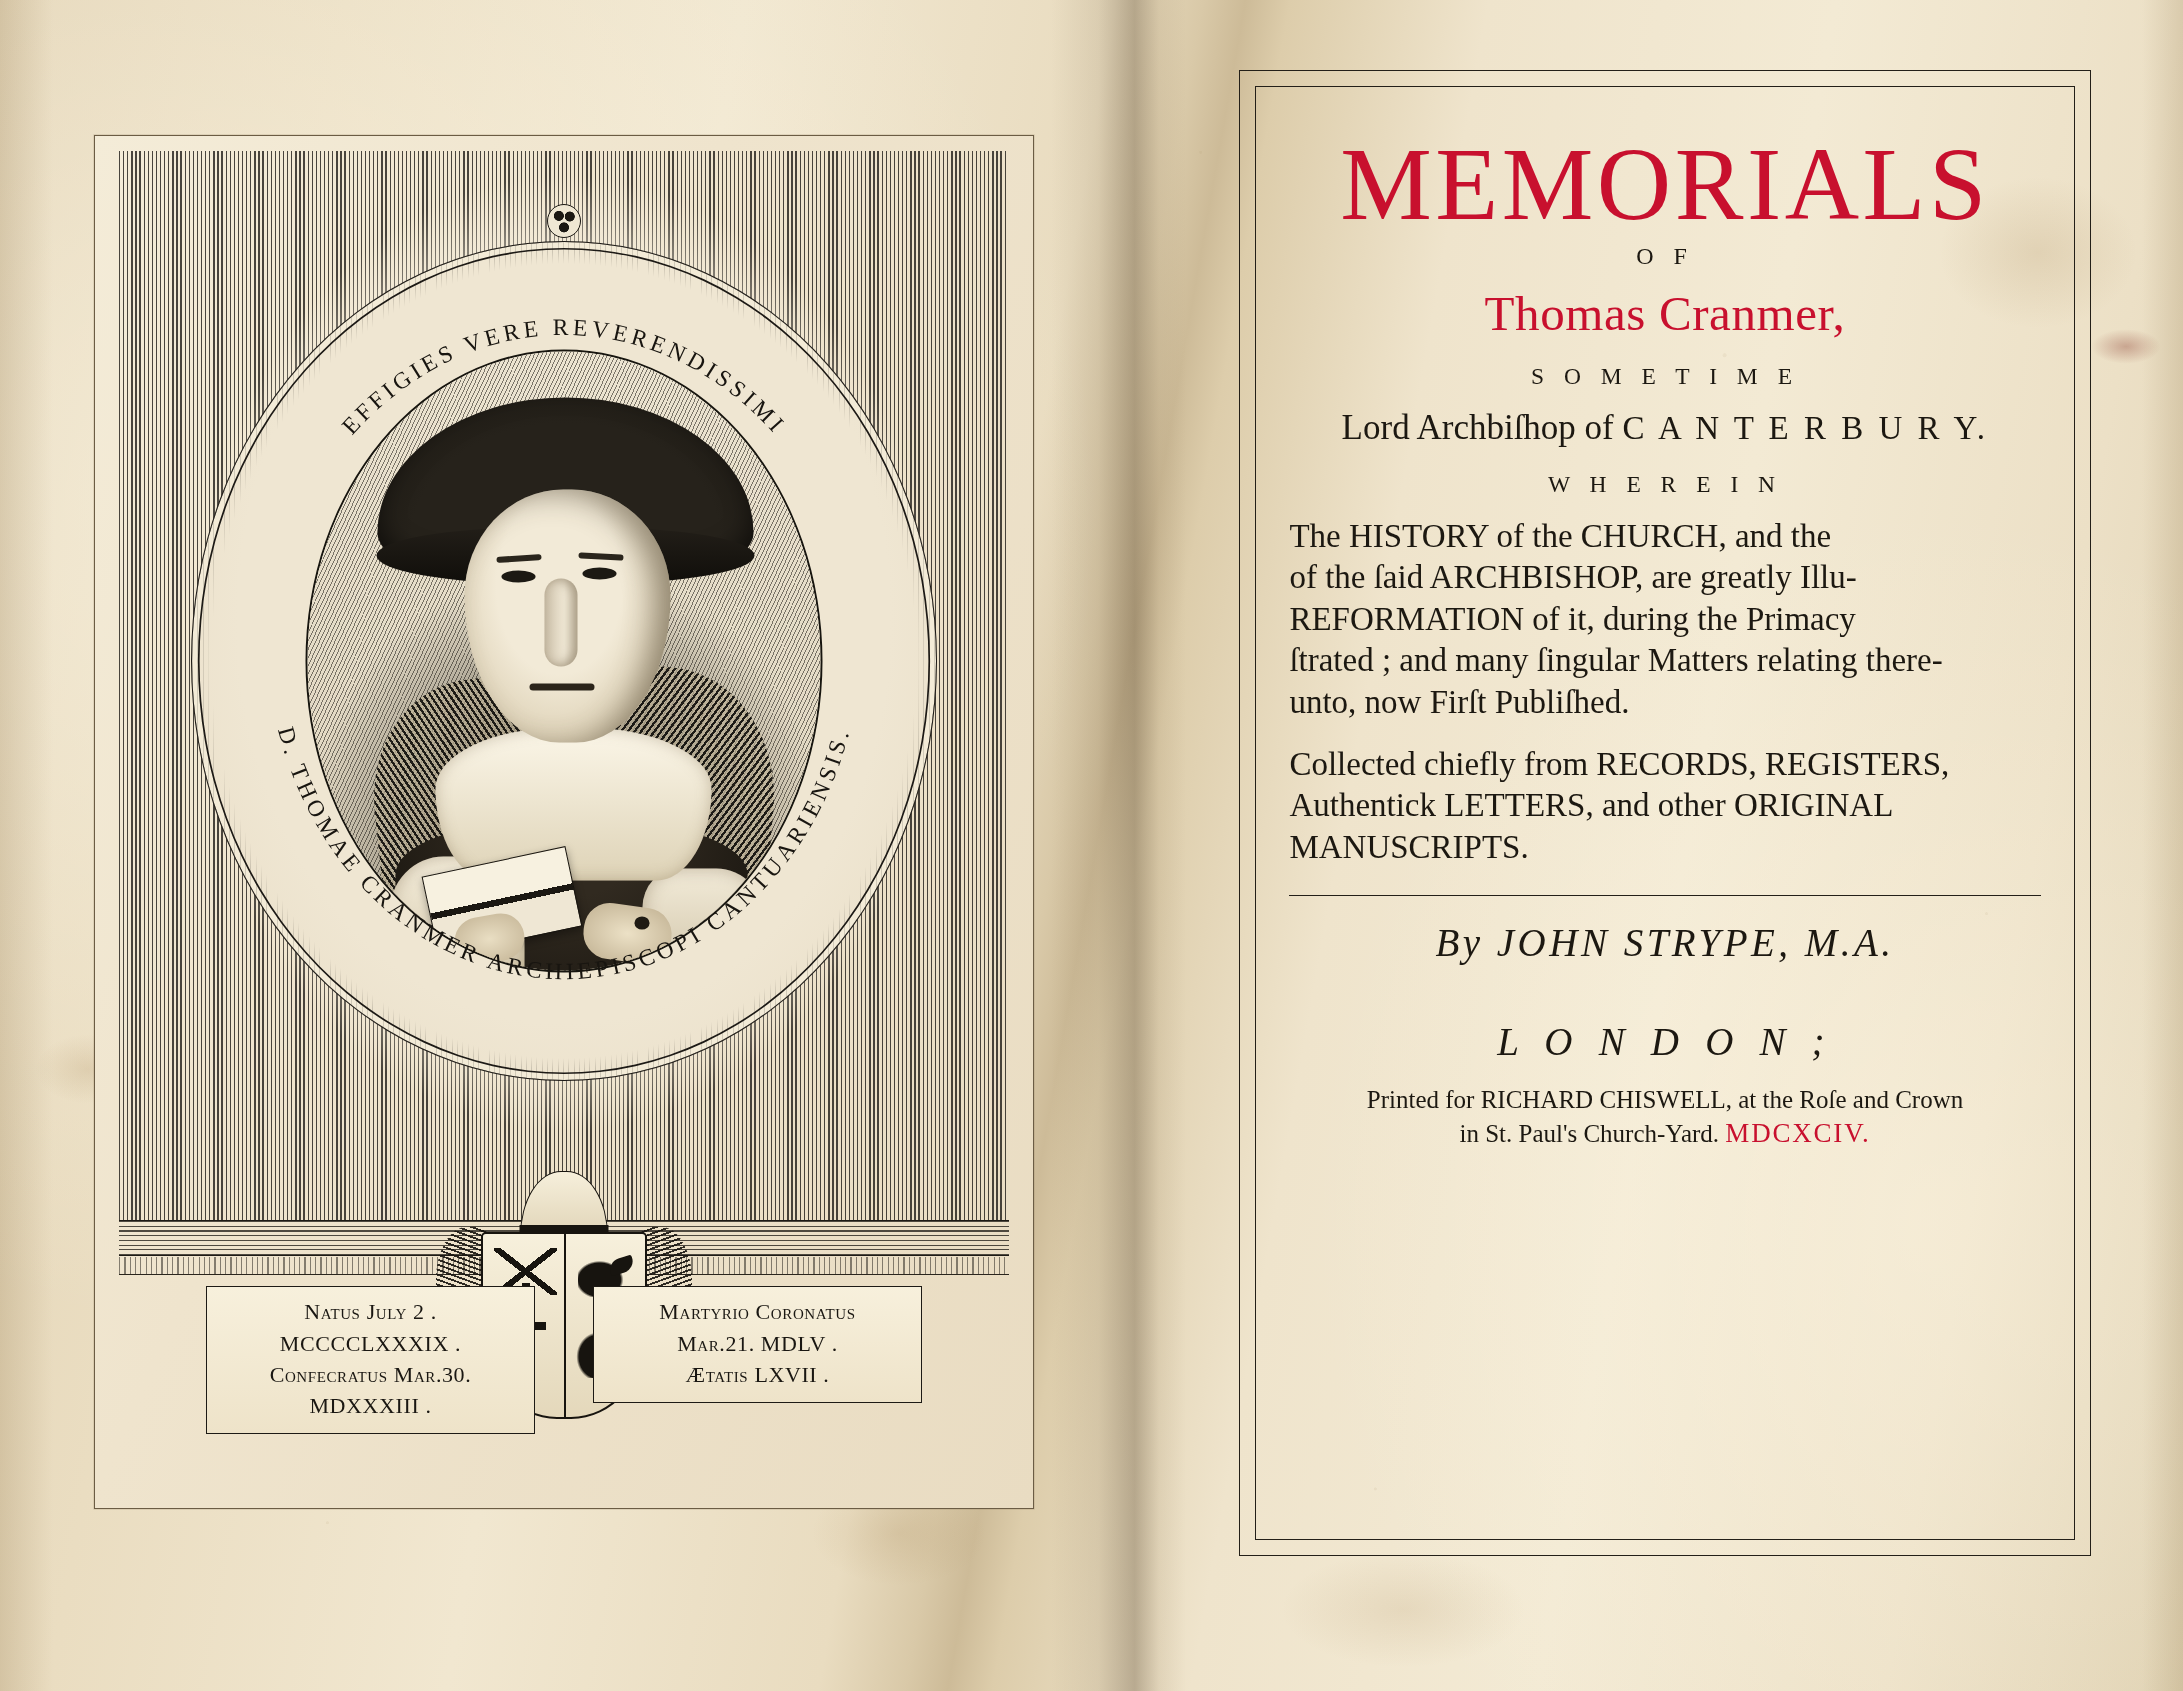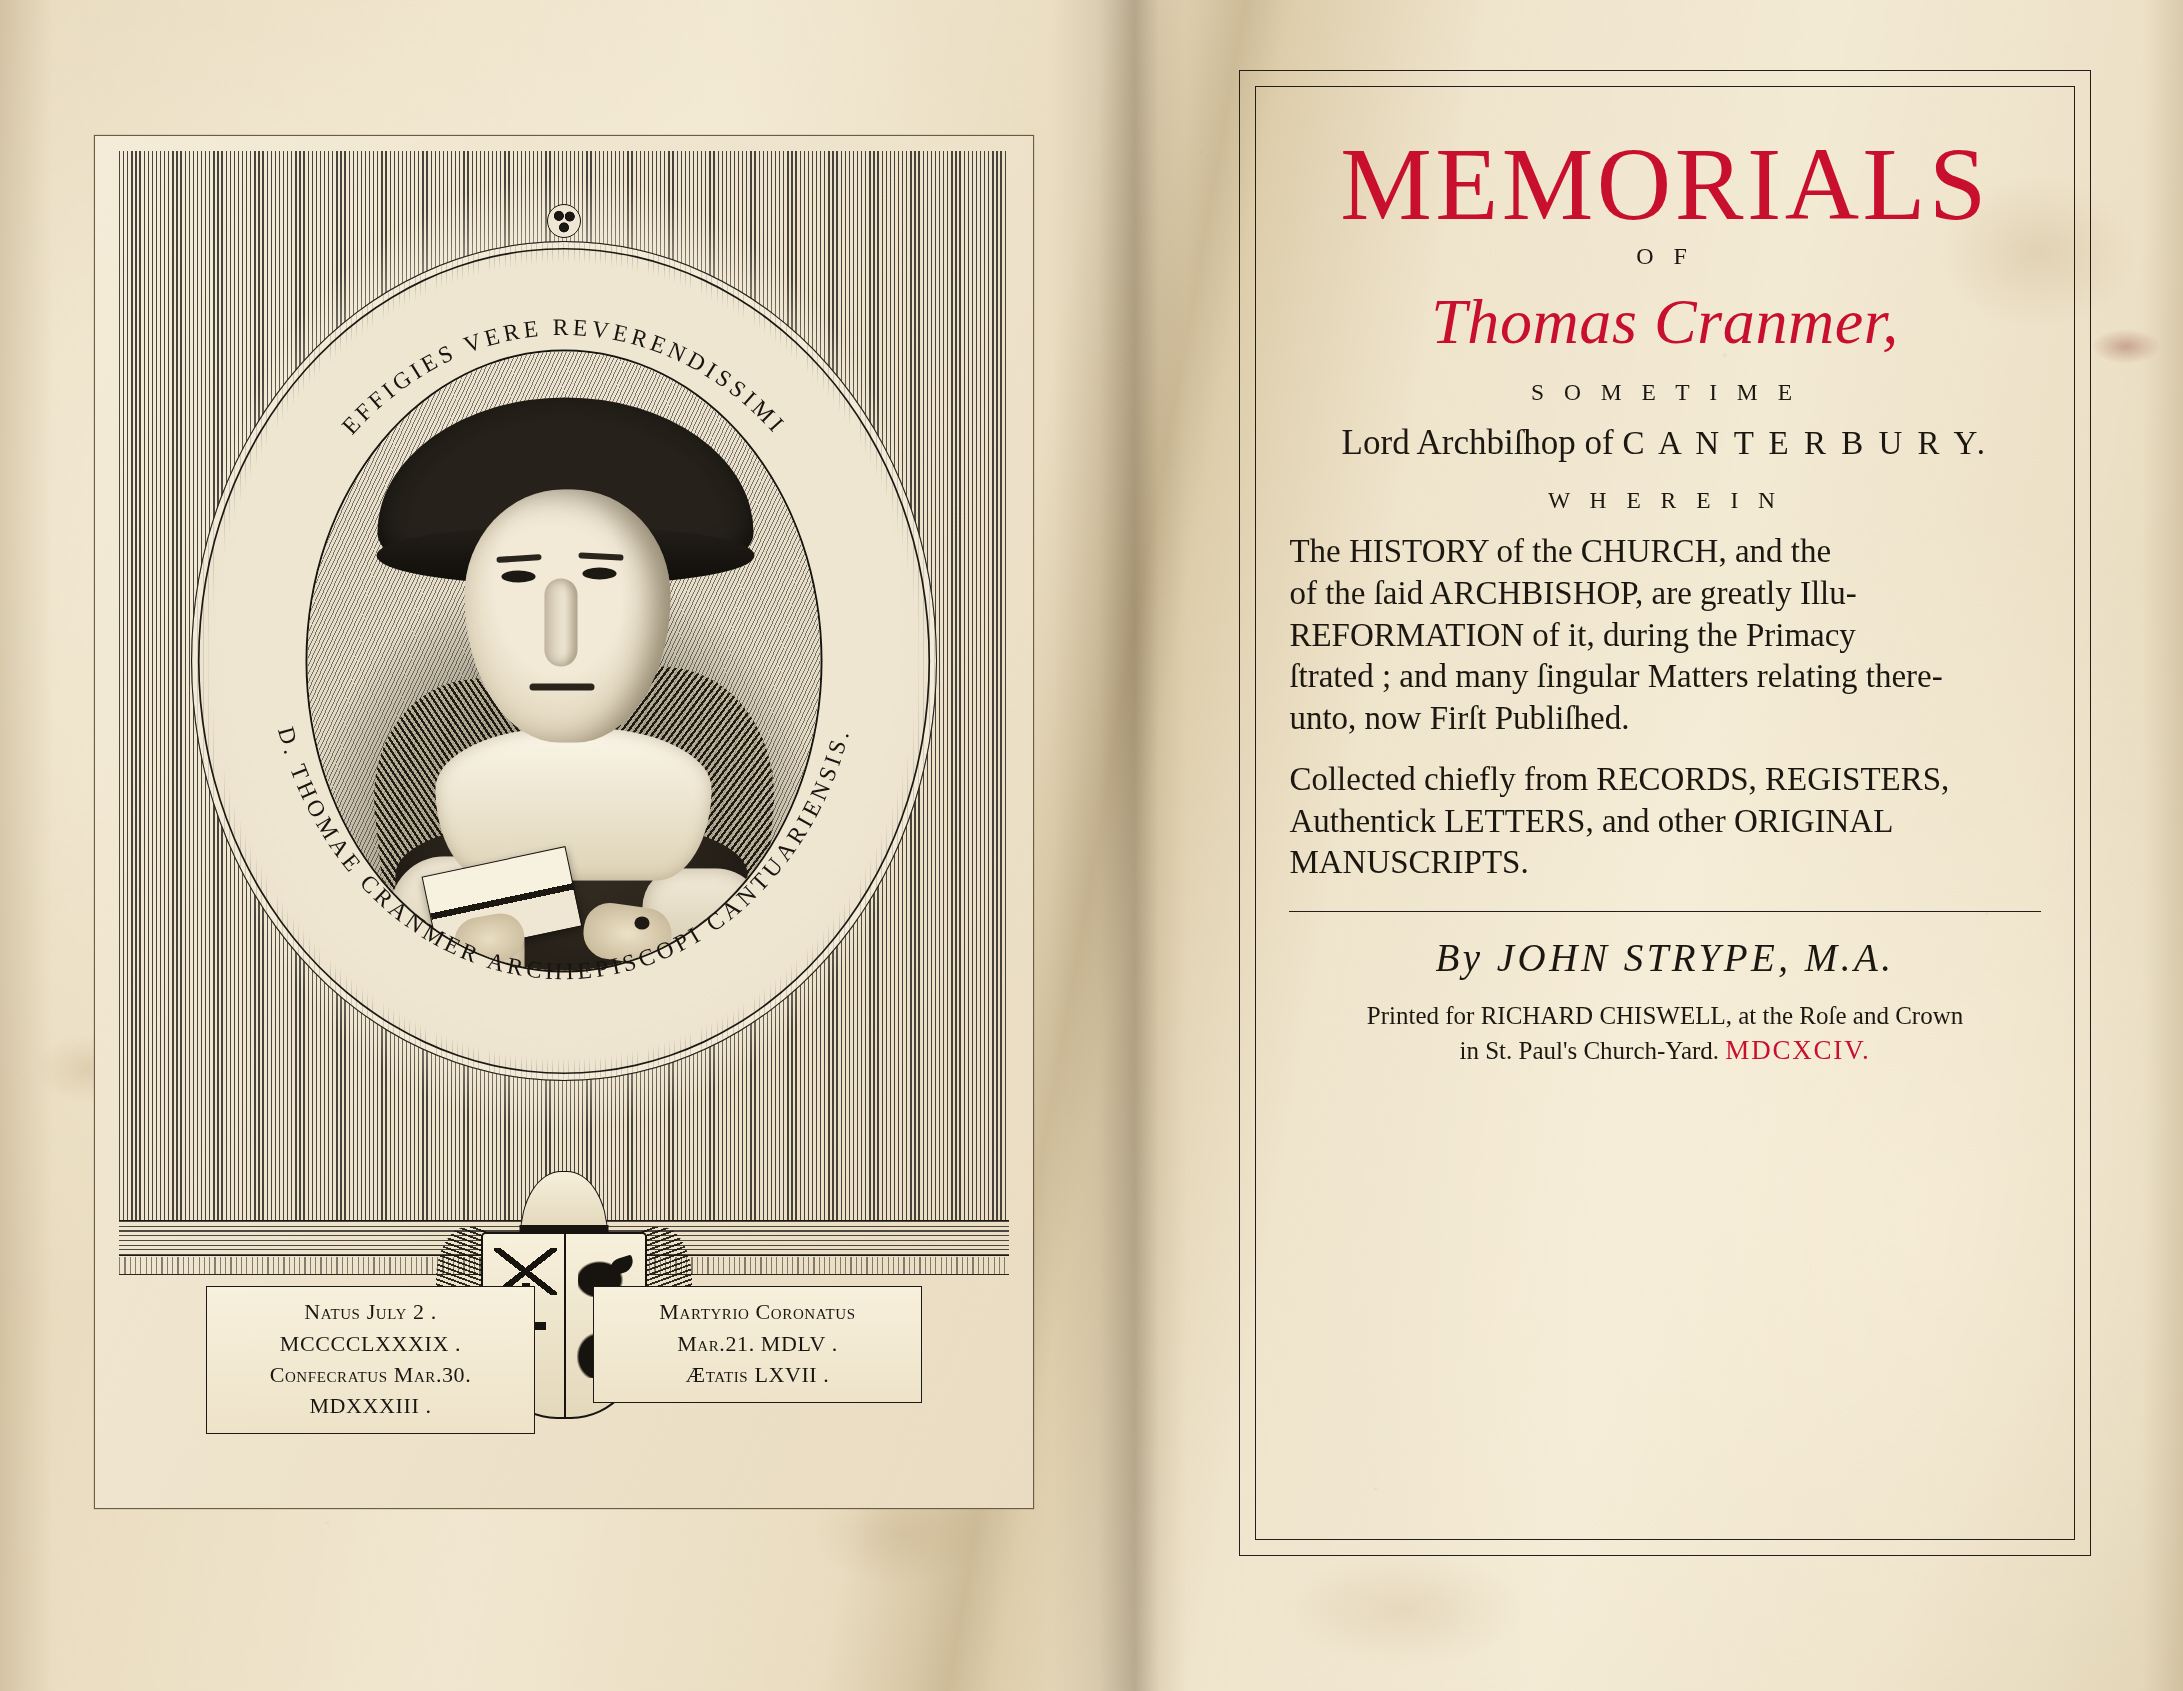--- a/index.html
+++ b/index.html
@@ -289,21 +289,21 @@
   }
   .red { color: #c8102e; }
   #t-memorials {
     font-size: 103px; line-height: 1; letter-spacing: 3.5px;
     font-weight: 400; margin-top: 20px;
     font-family: "Liberation Serif", serif;
   }
   #t-of { font-size: 24px; letter-spacing: 7px; margin-top: 7px; }
   #t-most { font-size: 36px; margin-top: 20px; letter-spacing: 0.3px; }
   #t-cranmer {
-    font-size: 64px; line-height: 1.05; margin-top: 17.6px; letter-spacing: 0.6px; font-style: italic;
+    font-size: 49px; line-height: 1.05; margin-top: 17.6px; letter-spacing: 0.6px;
   }
   #t-sometime { font-size: 23.5px; letter-spacing: 7px; margin-top: 23.5px; }
   #t-lordabp { font-size: 35px; margin-top: 17.6px; }
   #t-lordabp .sc2 { font-size: 33px; letter-spacing: 3.5px; }
   #t-wherein { font-size: 23.5px; letter-spacing: 7px; margin-top: 23.5px; }
   #t-body {
     font-size: 33px; line-height: 1.26; margin-top: 17.6px;
     text-align: left; width: 100%;
   }
   #t-three {
@@ -460,20 +460,21 @@
         <div>Authentick LETTERS, and other ORIGINAL</div>
         <div>MANUSCRIPTS.</div>
       </div>
 
       <div id="rule"></div>
 
       <div id="t-by">
         <span class="it">By JOHN STRYPE, M.A.</span>
       </div>
 
+      <div id="t-london">L O N D O N ;</div>
 
       <div id="t-printed">
         <div>Printed for RICHARD CHISWELL, at the Roſe and Crown</div>
         <div style="display:inline;">in St. Paul's Church-Yard.</div>
         <span id="t-year" class="red">MDCXCIV.</span>
       </div>
 
     </div>
   </div>
 </div>

